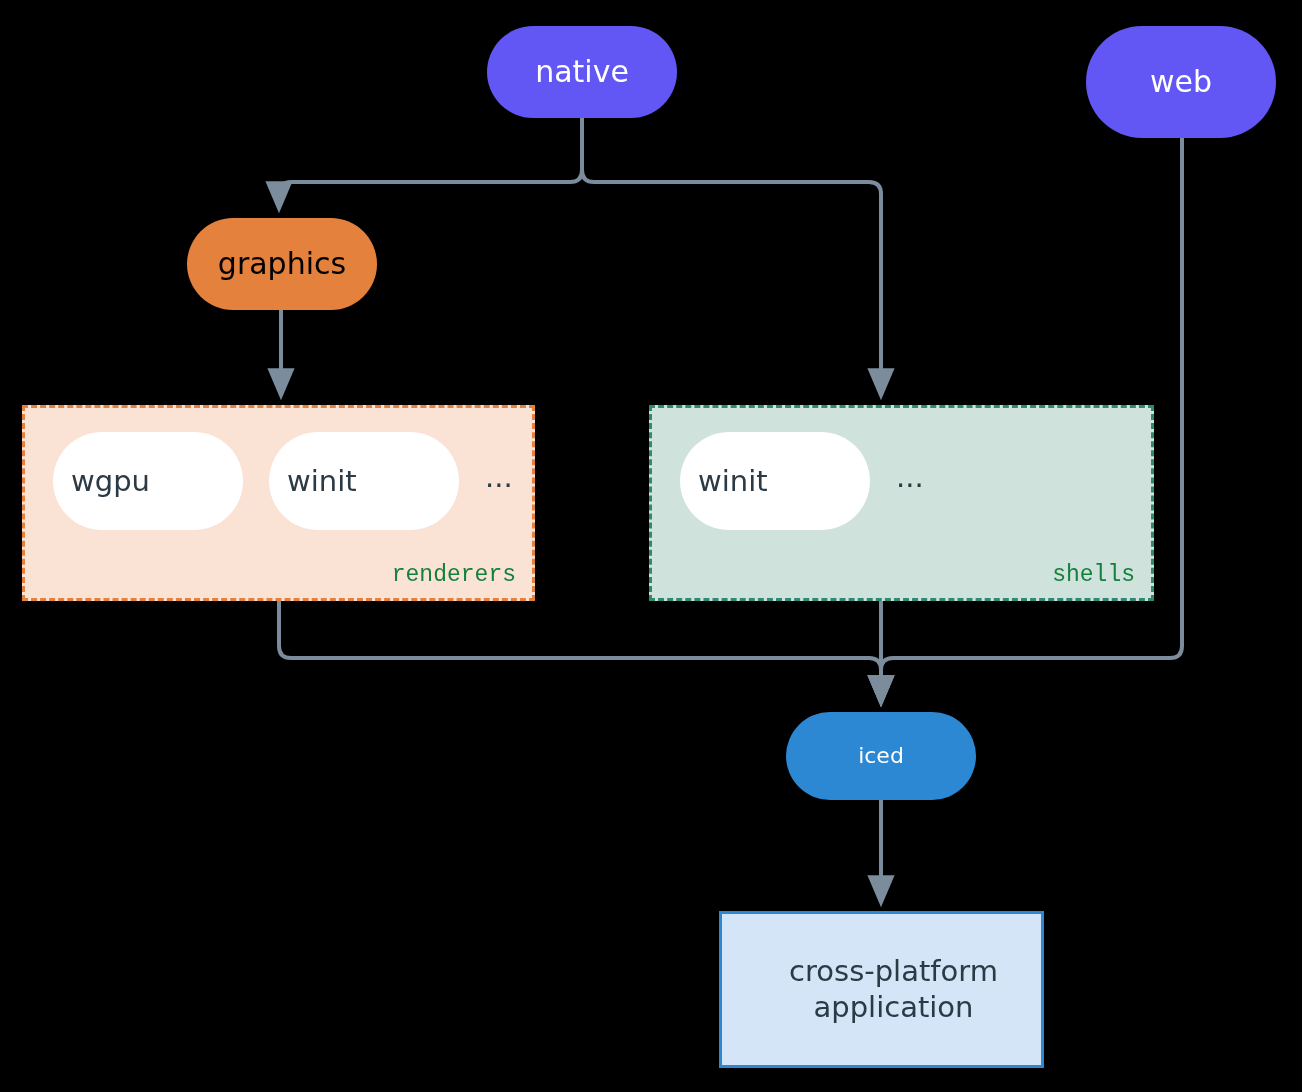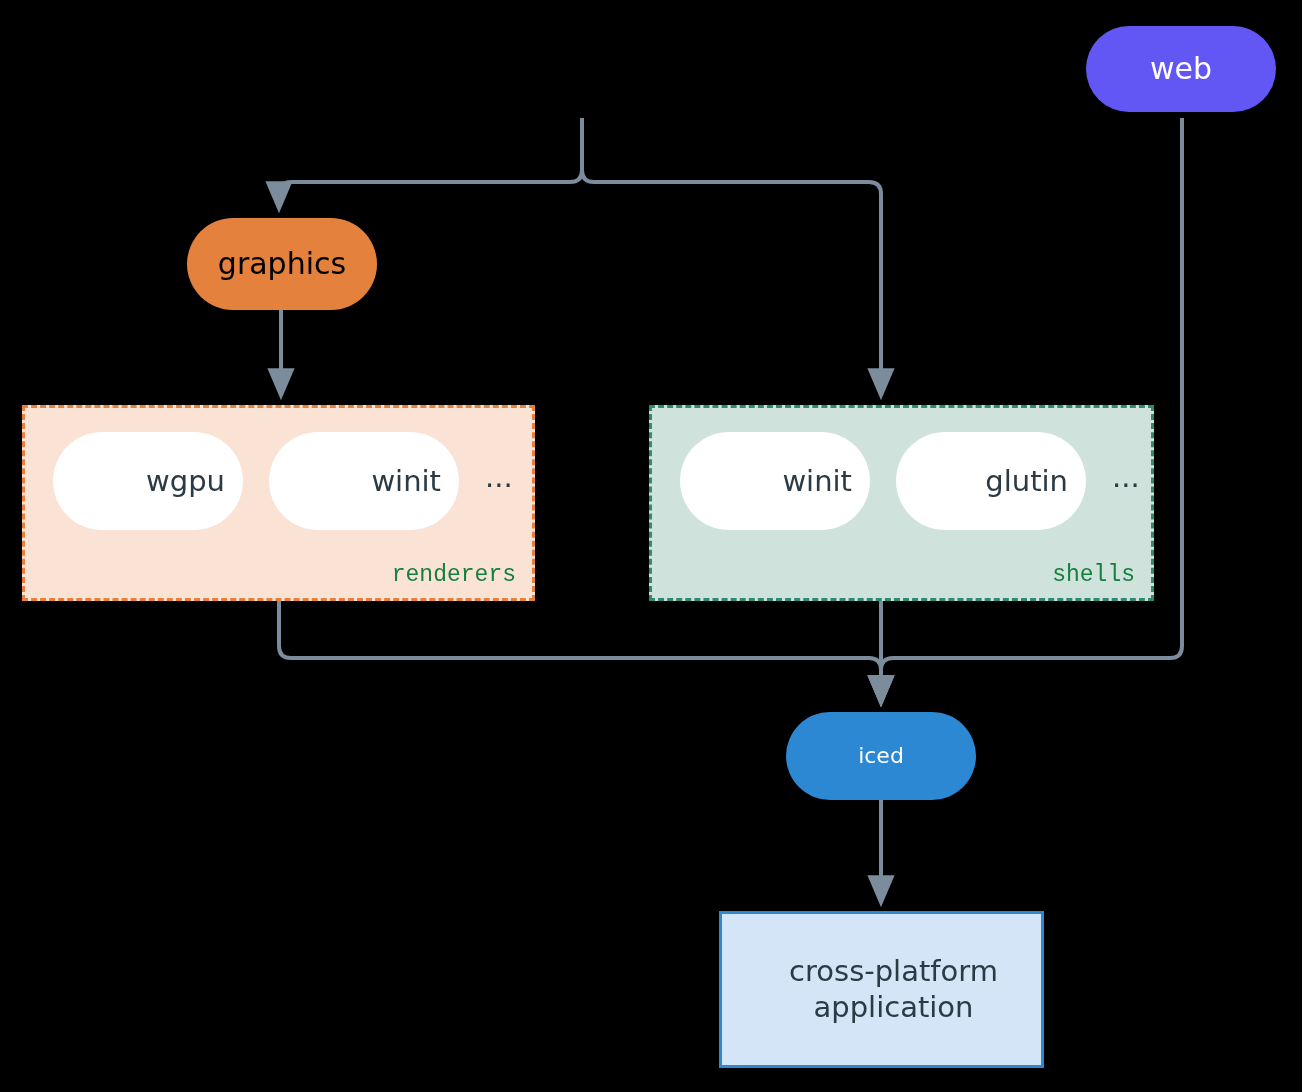--- a/index.html
+++ b/index.html
@@ -39,21 +39,21 @@
   }
   .pill-root {
     color: #ffffff;
     font-size: 30px;
   }
   .node-native {
     left: 487px;  top: 26px;  width: 190px; height: 92px;
     background: #6257f5;
   }
   .node-web {
-    left: 1086px; top: 26px;  width: 190px; height: 86px;
+    left: 1086px; top: 26px;  width: 190px; height: 112px;
     background: #6257f5;
   }
   .node-graphics {
     left: 187px;  top: 218px; width: 190px; height: 92px;
     background: #e4813c;
     color: #000000;
     font-size: 30px;
   }
   .node-iced {
     left: 786px;  top: 712px; width: 190px; height: 88px;
@@ -97,21 +97,21 @@
     gap: 26px;
   }
   .leaf {
     box-sizing: border-box;
     background: #ffffff;
     border-radius: 999px;
     color: #2b3a44;
     font-size: 29px;
     display: flex;
     align-items: center;
-    justify-content: flex-end;
+    justify-content: flex-start;
     height: 98px;
     min-width: 190px;
     padding: 16px 18px;
   }
   .ellipsis {
     color: #2b3a44;
     font-size: 29px;
     padding-bottom: 8px;
   }
   
@@ -147,20 +147,23 @@
       <path d="M279,601 L279,646 Q279,658 291,658 L869,658 Q881,658 881,670 L881,700" marker-end="url(#arrowhead)"></path>
 
       <path d="M881,601 L881,700" marker-end="url(#arrowhead)"></path>
 
       <path d="M1182,118 L1182,646 Q1182,658 1170,658 L893,658 Q881,658 881,670 L881,700" marker-end="url(#arrowhead)"></path>
 
       <path d="M881,800 L881,900" marker-end="url(#arrowhead)"></path>
     </g>
   </svg>
 
+  <div class="node pill pill-root node-native">
+    <span>native</span>
+  </div>
 
   <div class="node pill pill-root node-web">
     <span>web</span>
   </div>
 
   <div class="node pill node-graphics">
     <span>graphics</span>
   </div>
 
   <div class="cluster cluster-renderers">
@@ -174,23 +177,20 @@
       <div class="ellipsis">...</div>
     </div>
     <div class="cluster-label">renderers</div>
   </div>
 
   <div class="cluster cluster-shells">
     <div class="leaf-row">
       <div class="leaf">
         <span>winit</span>
       </div>
-      <div class="leaf">
-        <span>glutin</span>
-      </div>
       <div class="ellipsis">...</div>
     </div>
     <div class="cluster-label">shells</div>
   </div>
 
   <div class="node pill node-iced">
     <span>iced</span>
   </div>
 
   <div class="node node-app">

